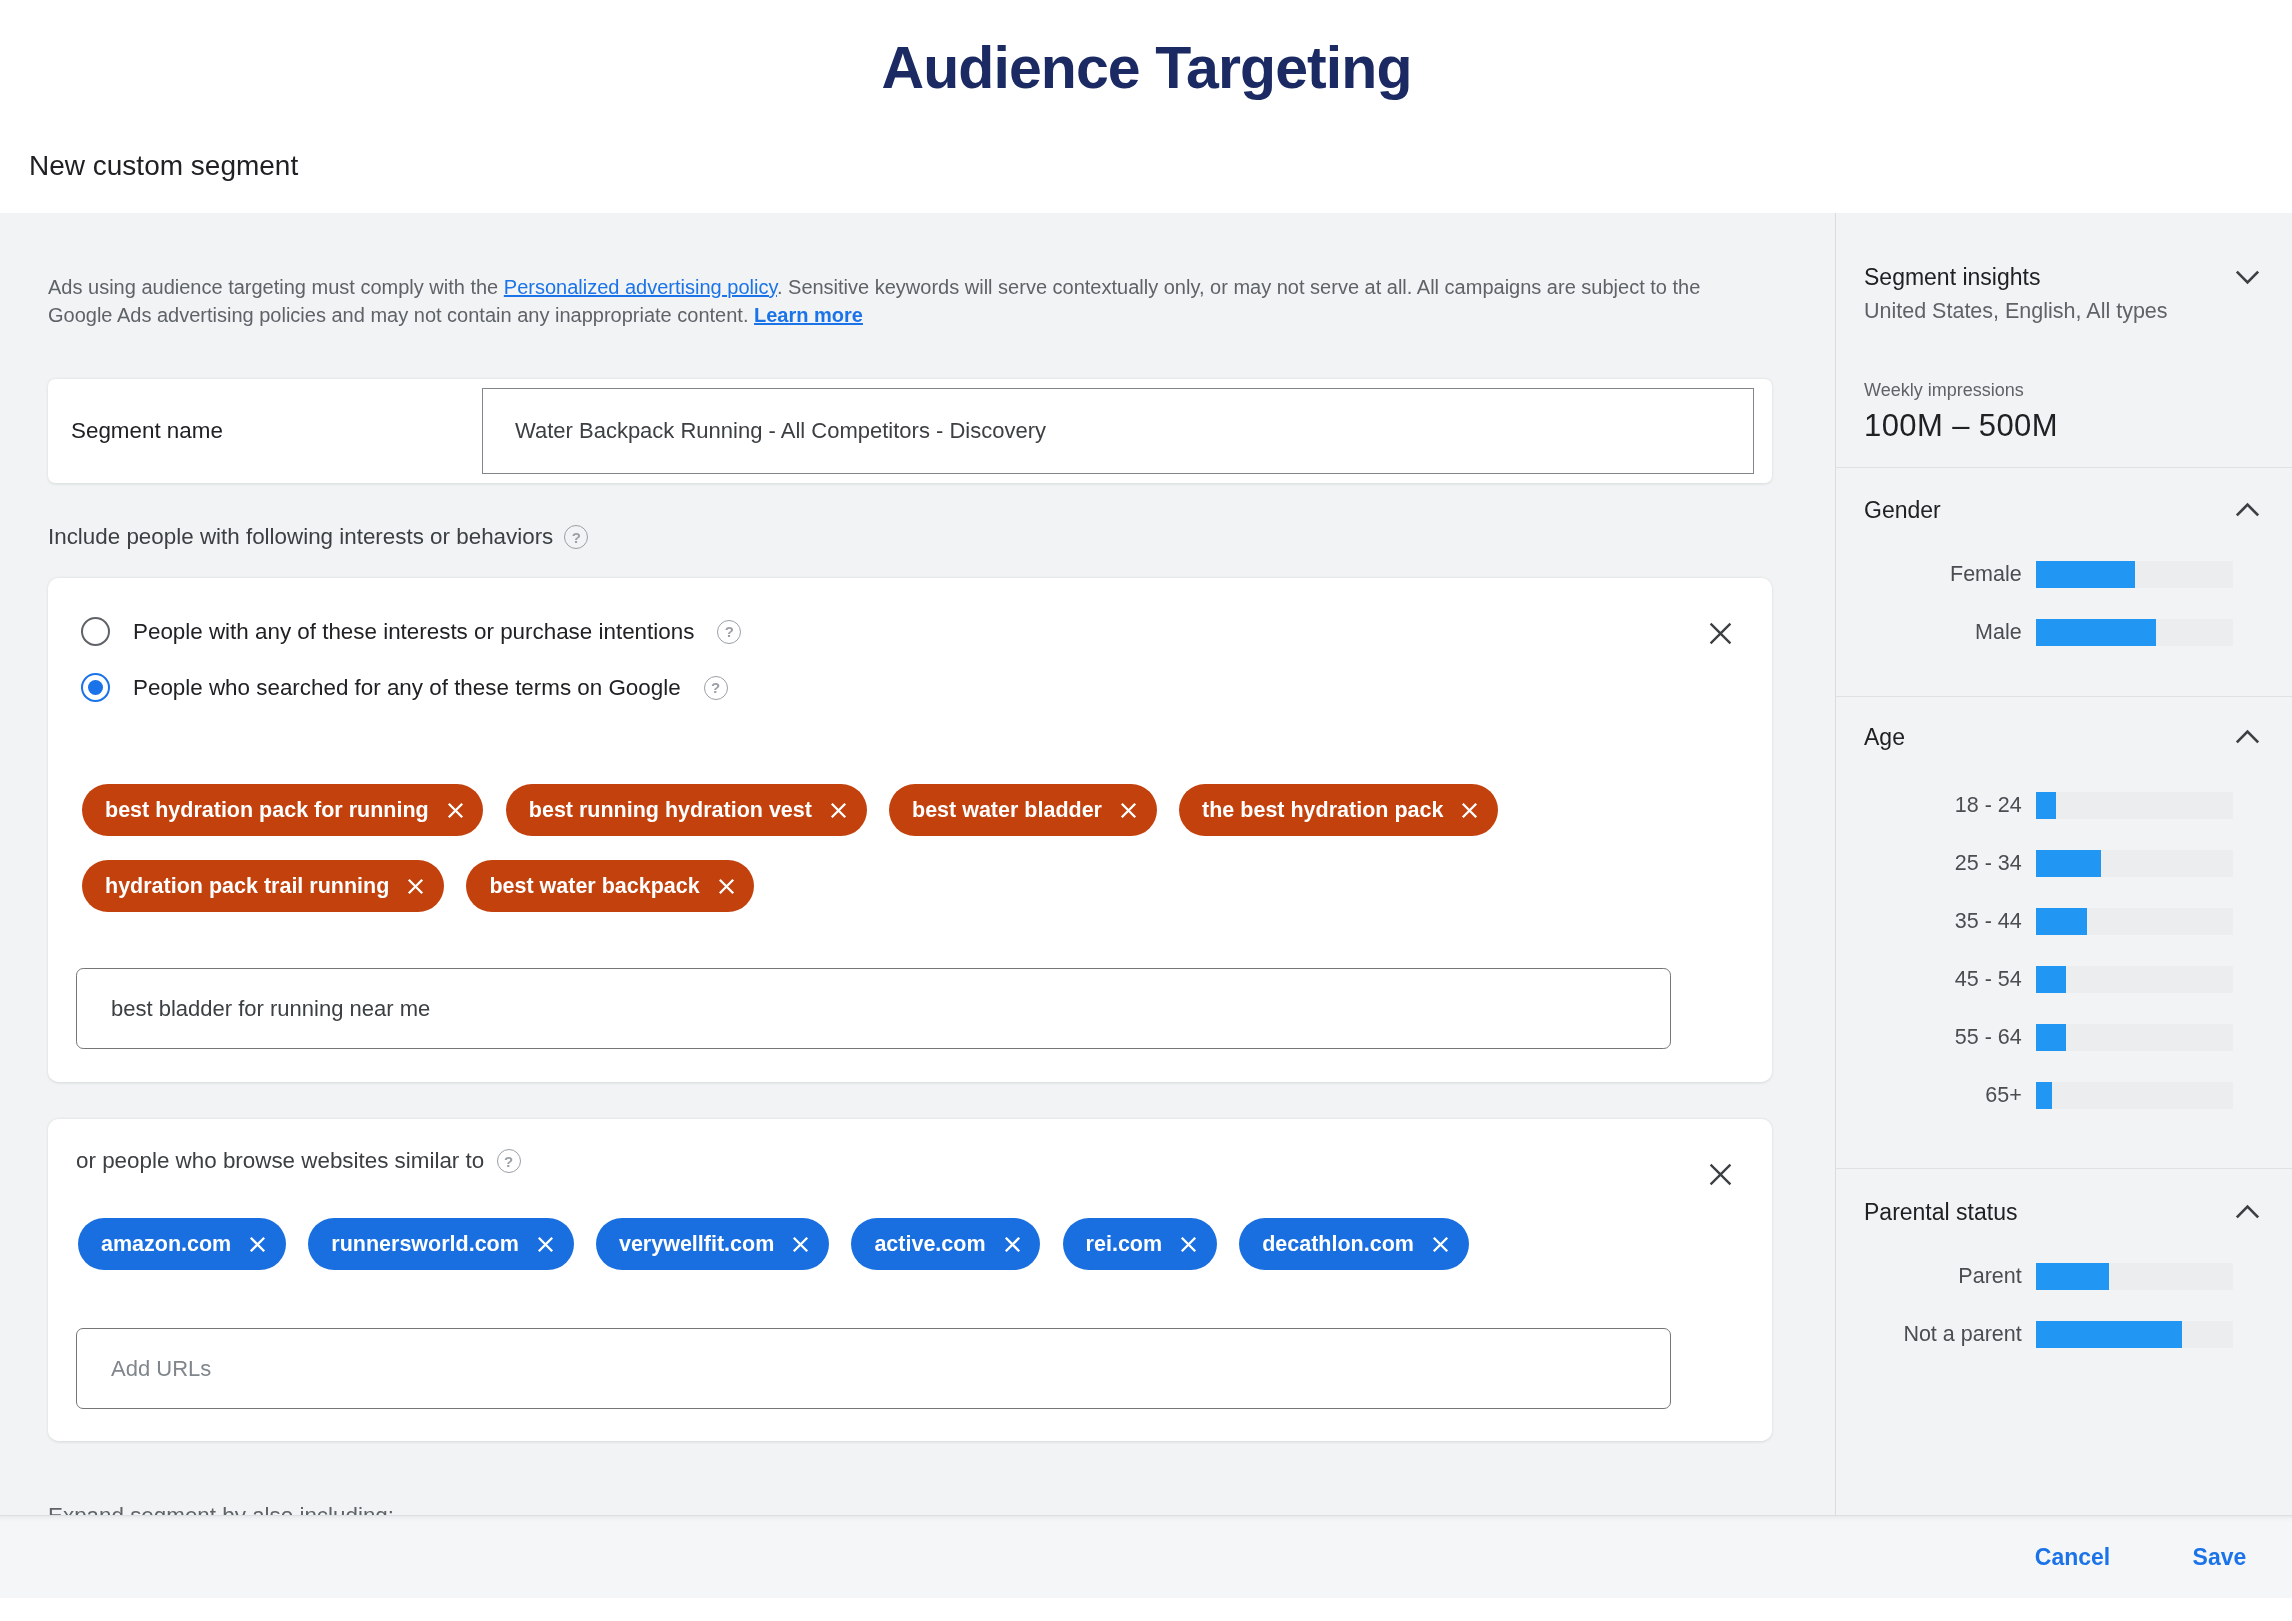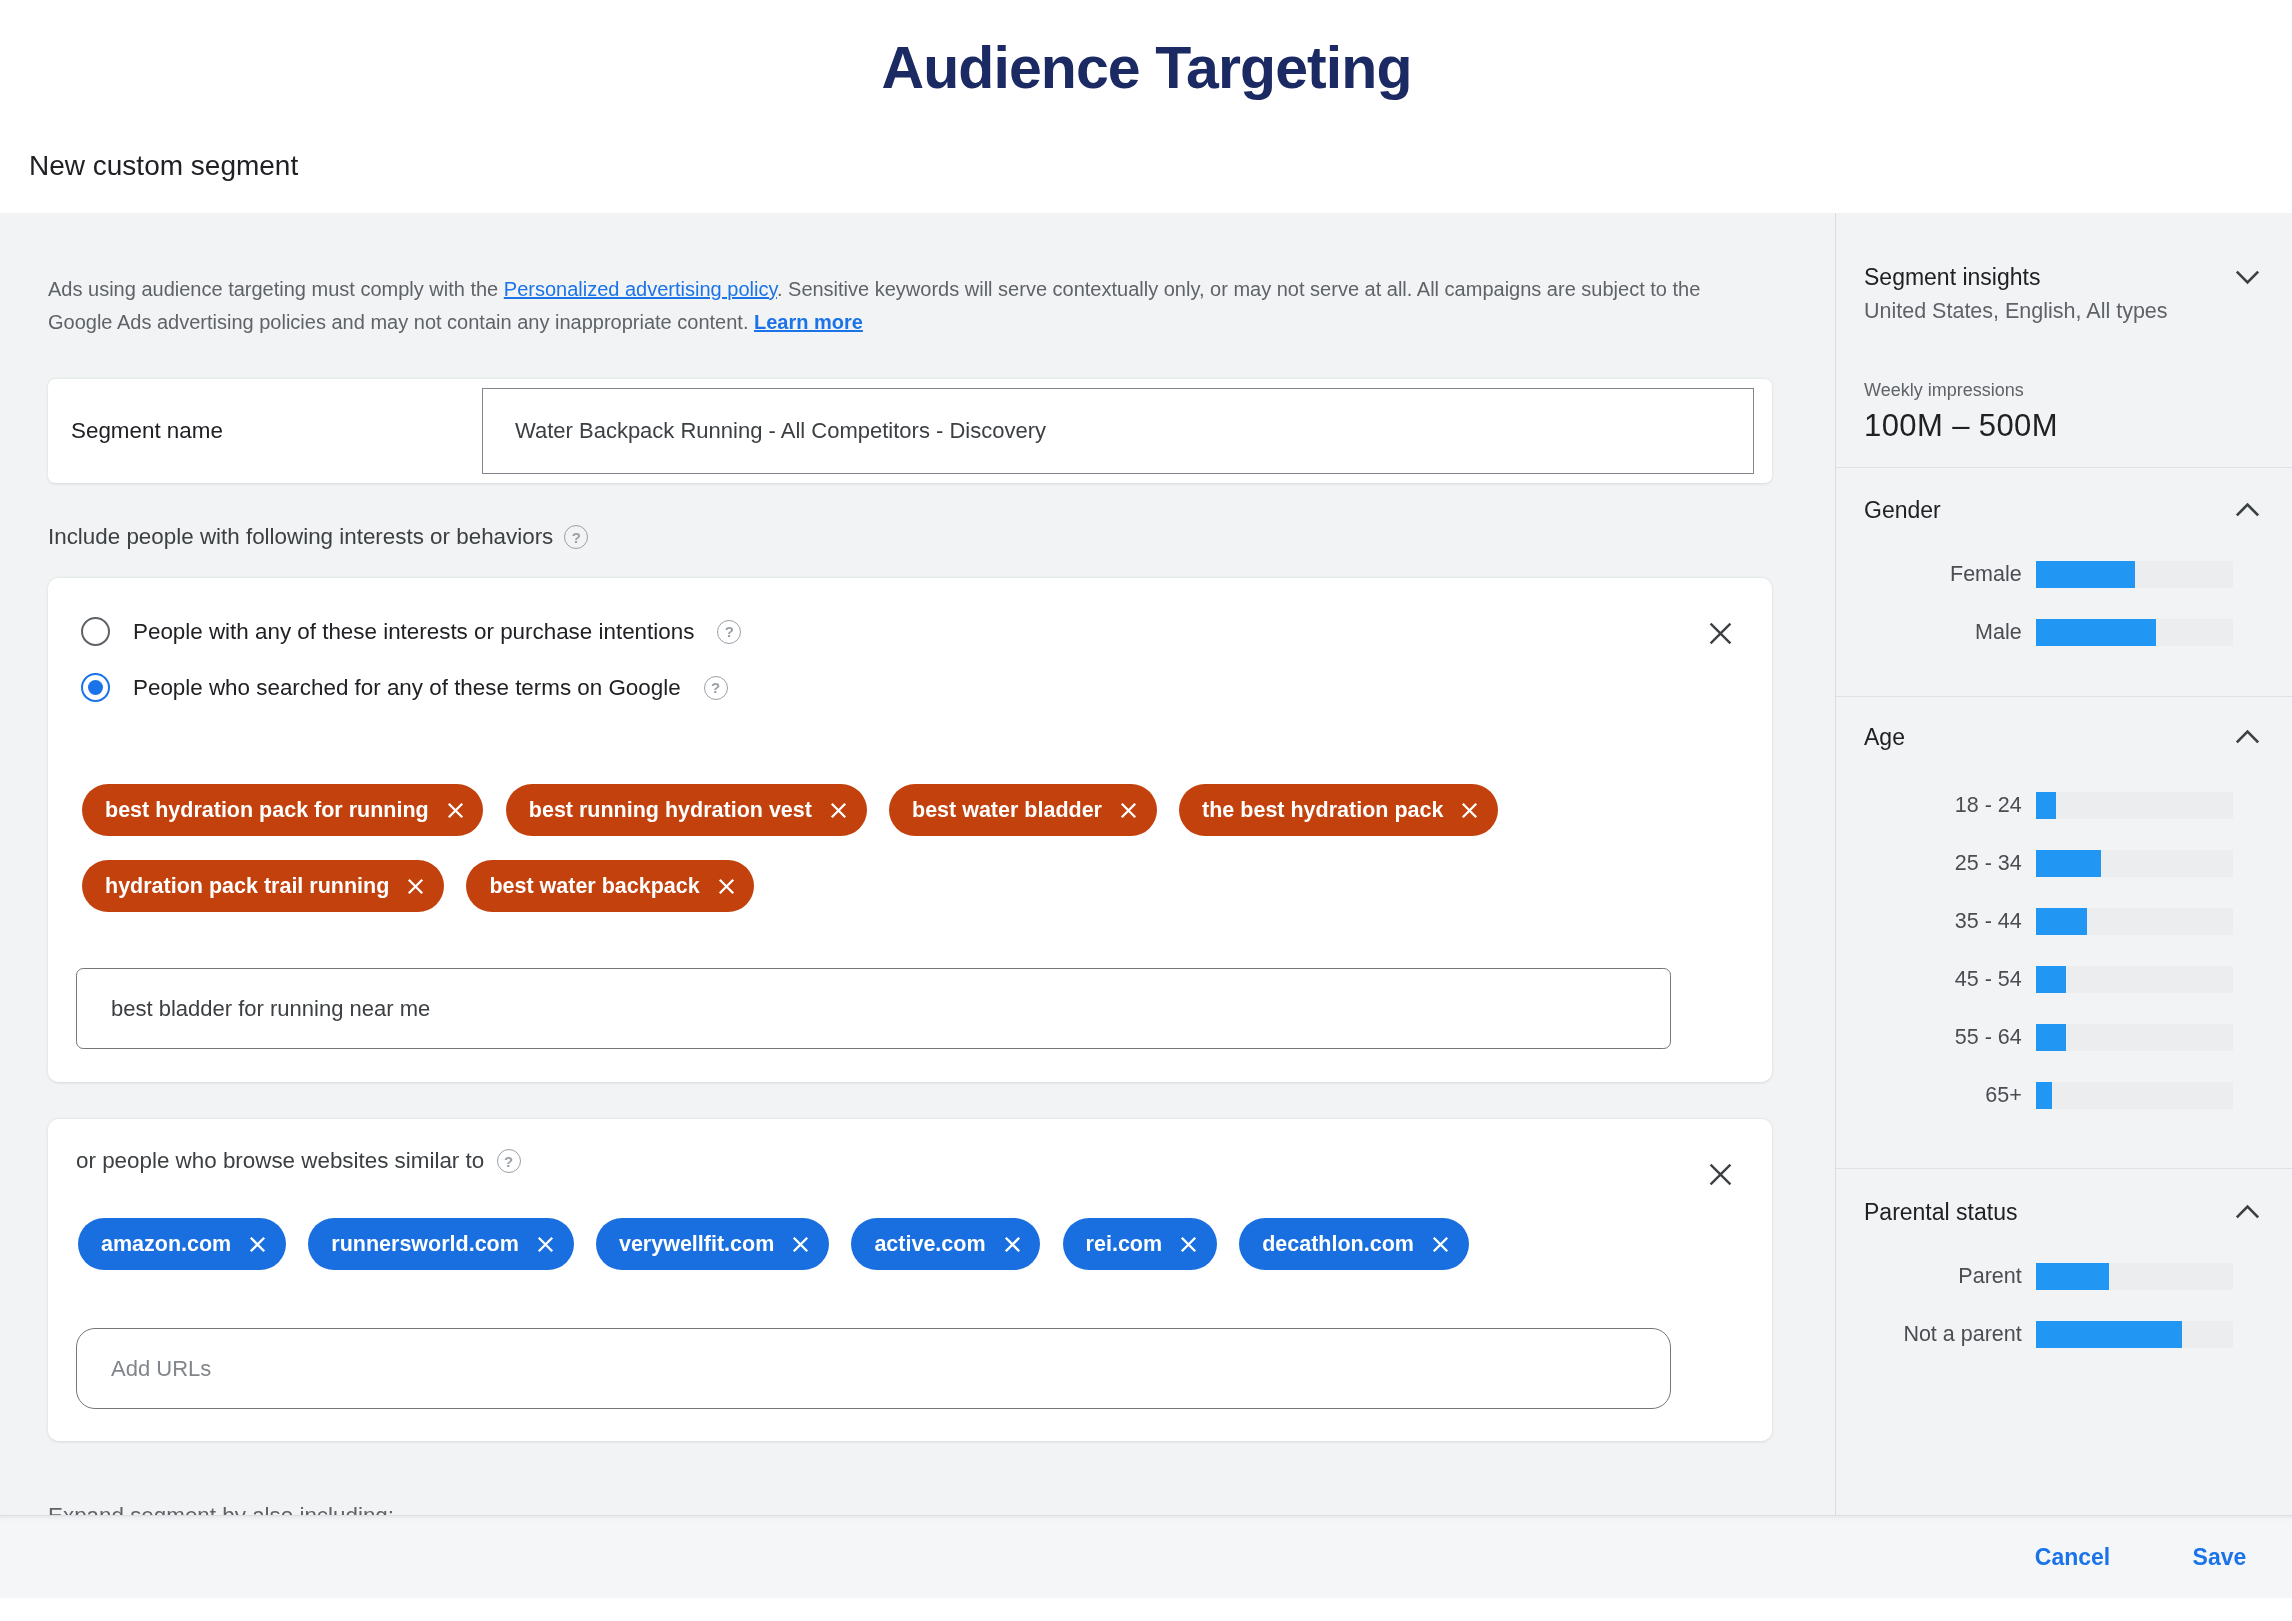--- a/index.html
+++ b/index.html
@@ -20,21 +20,21 @@
     font-size:28px; color:#202124;
   }
   
   .work-area {
     position:absolute; top:213px; left:0; width:2293px; height:1325px;
     background:#f1f3f4;
   }
   
   .disclaimer {
     position:absolute; top:273px; left:48px; width:1664px;
-    font-size:20px; line-height:33px; color:#5f6368;
+    font-size:20px; line-height:28px; color:#5f6368;
   }
   .disclaimer a { color:#1a73e8; text-decoration:underline; cursor:pointer; }
   .disclaimer .learn-more { font-weight:700; }
   
   .card {
     position:absolute; left:48px; width:1724px; background:#fff;
     border-radius:10.7px; box-shadow:0 0.9px 2.7px rgba(60,64,67,.14);
   }
   .name-card { top:379px; height:104px; border-radius:7.2px; }
   .name-card .field-label {
@@ -104,21 +104,21 @@
   }
   
   .websites-card { top:1119px; height:322px; }
   .websites-card .card-label {
     position:absolute; left:28px; top:29px; font-size:22.4px; color:#3c4043;
     display:flex; align-items:center; gap:12.5px;
   }
   .url-chips { left:30px; top:99px; width:1612px; }
   .websites-card .text-input {
     position:absolute; left:28px; top:209px; width:1595px; height:81px;
-    padding:0 34px; border-color:#747775; border-radius:19px;
+    padding:0 34px; border-color:#747775; border-radius:7px;
   }
   
   .sidebar {
     position:absolute; top:213px; left:1835px; width:458px; height:1325px;
     background:#f1f3f4; border-left:0.9px solid #dadce0;
   }
   .sb-section { position:relative; padding:0 32px 0 28px; }
   .sb-section.bordered { border-bottom:0.9px solid #dfe1e4; }
   .sb-head {
     display:flex; align-items:flex-start; justify-content:space-between;

